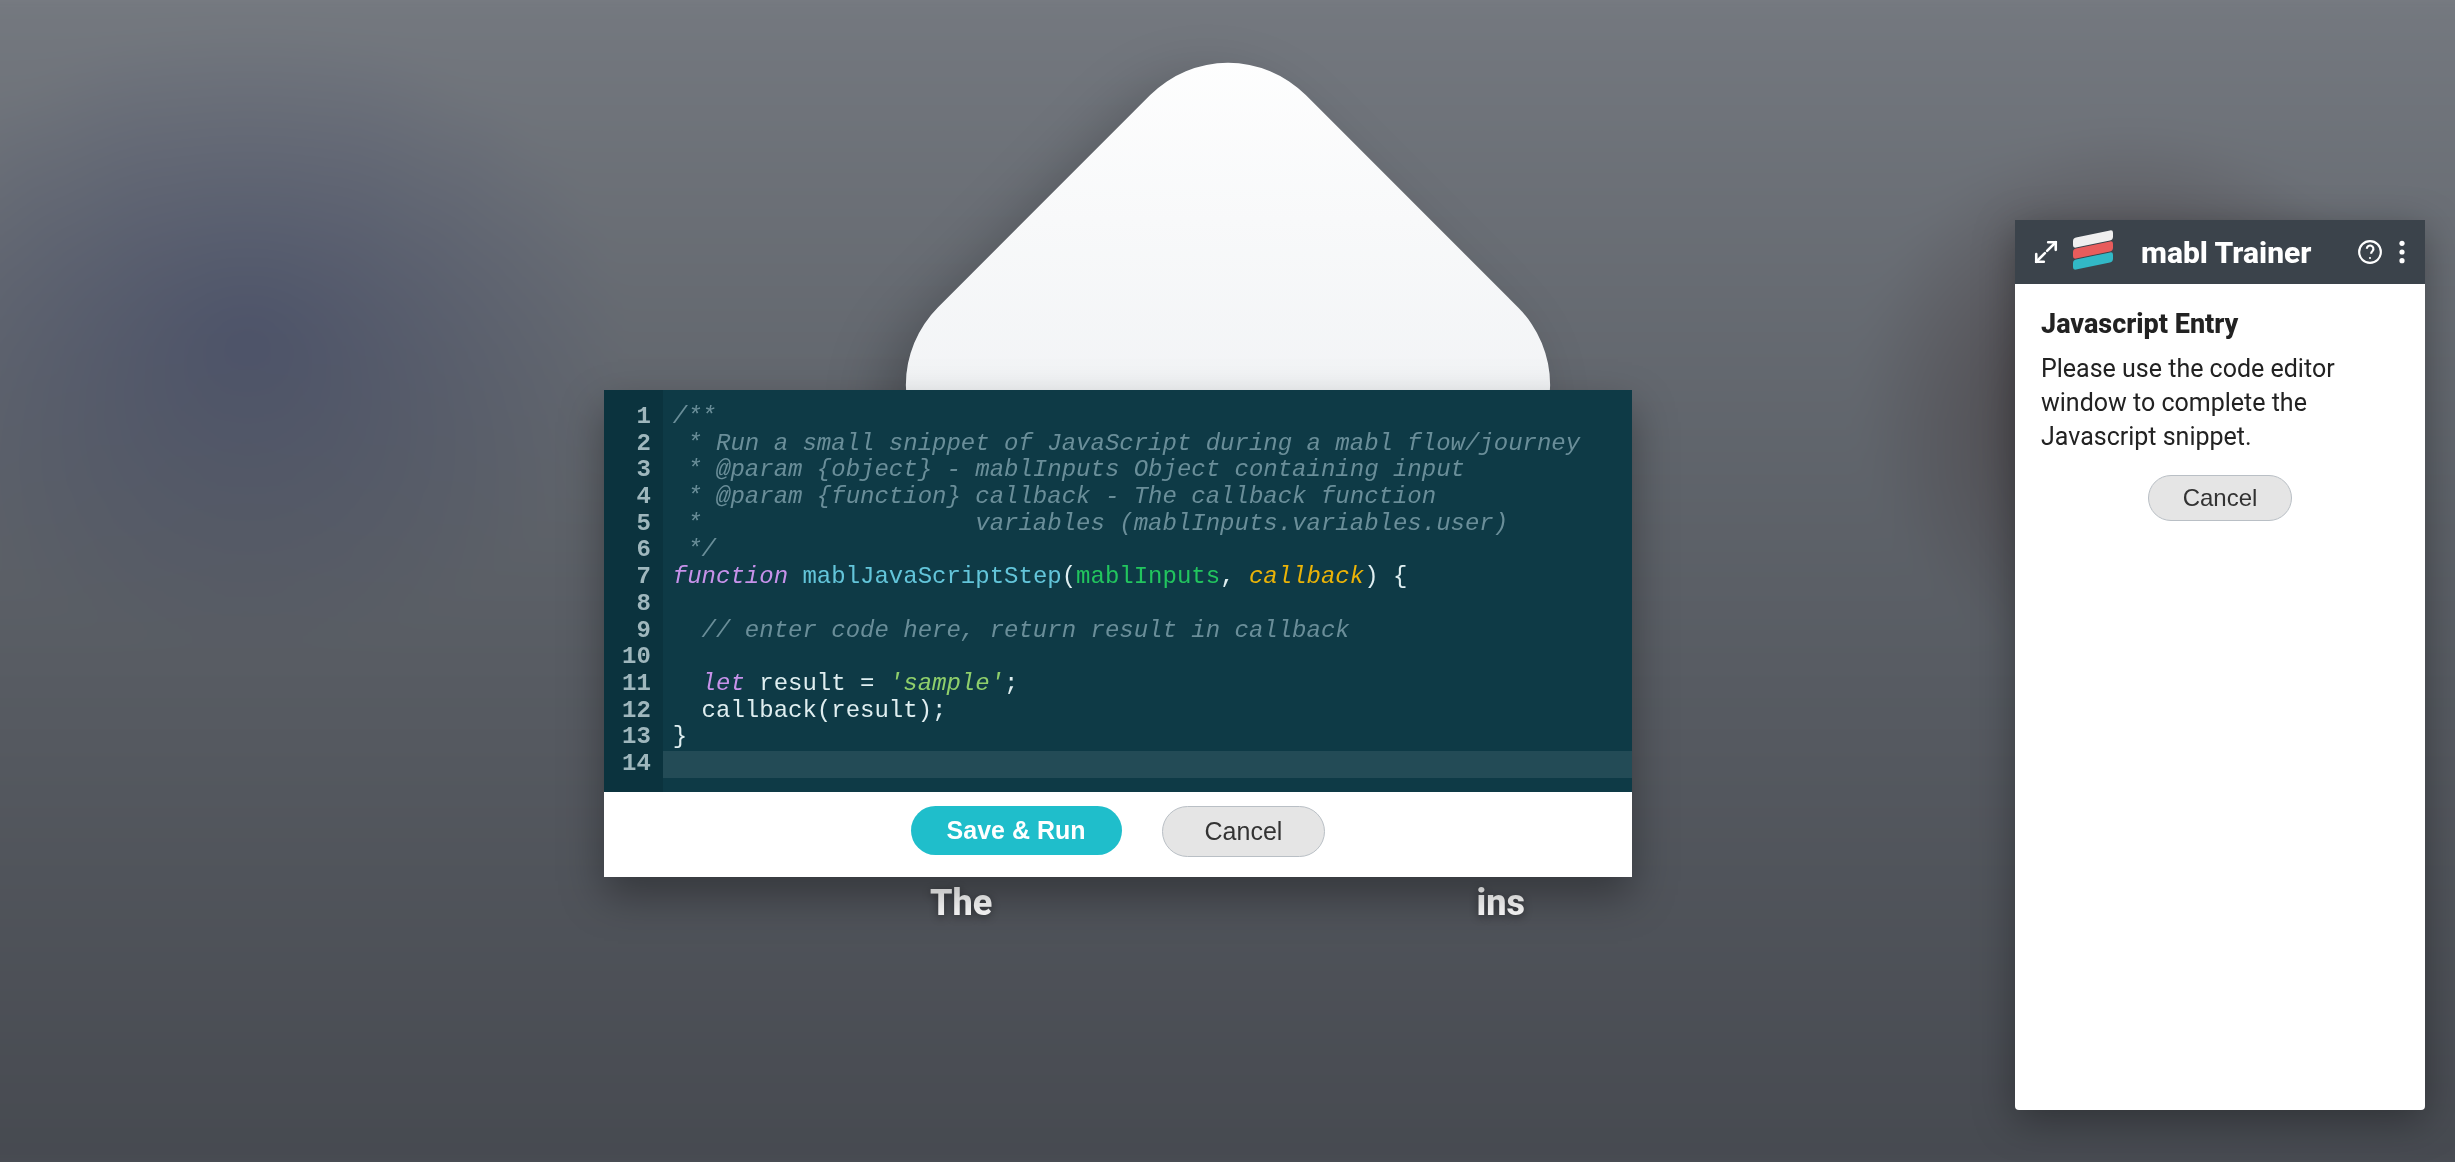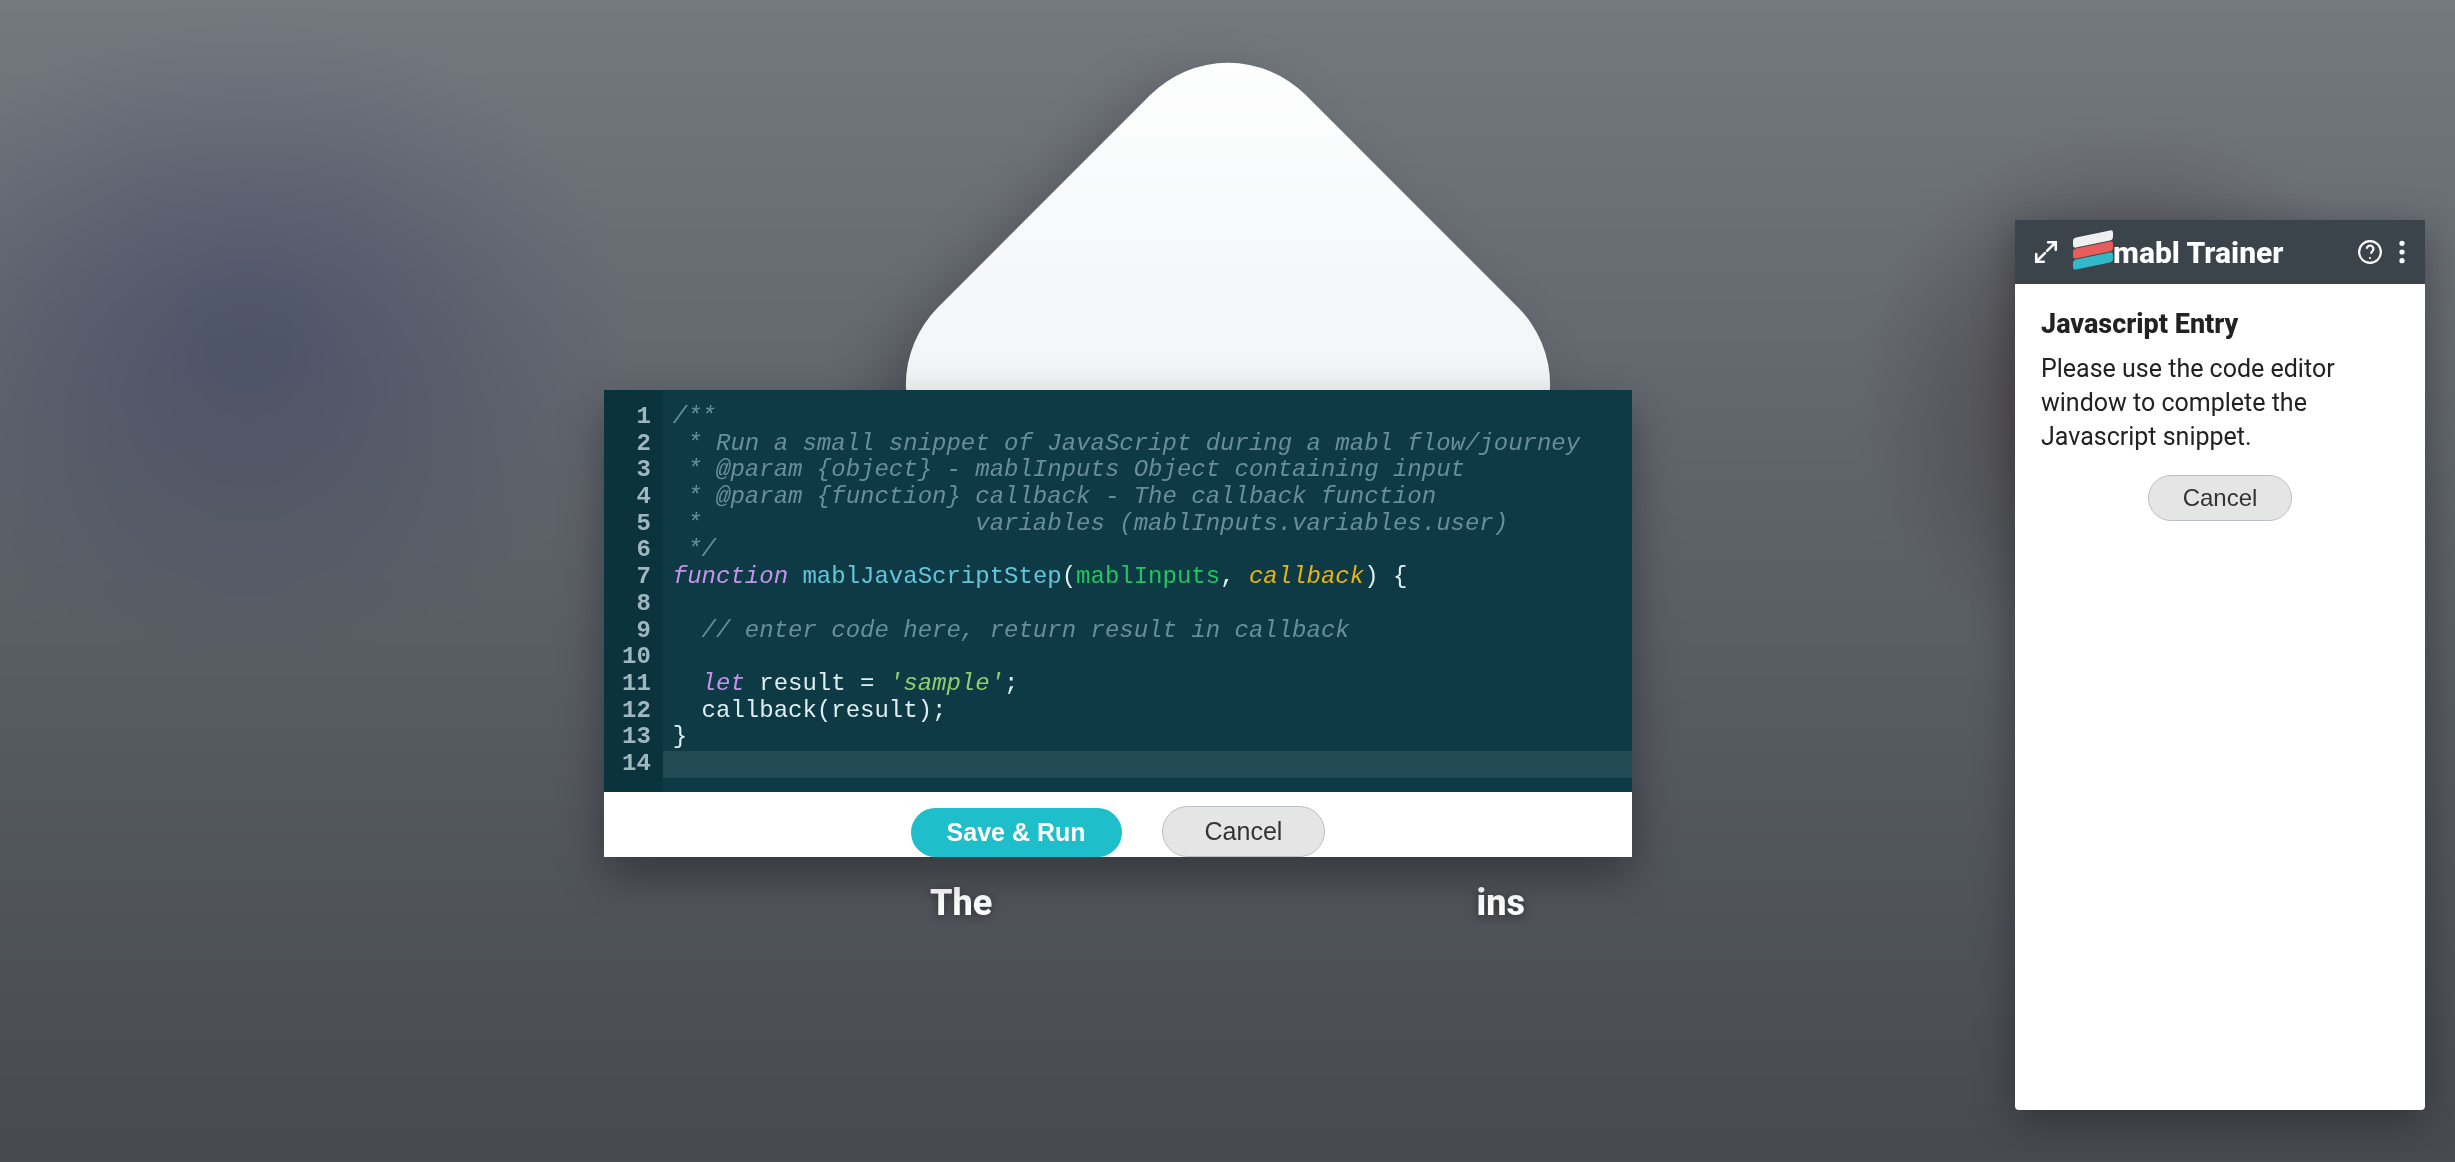--- a/index.html
+++ b/index.html
@@ -98,23 +98,23 @@
   .tok-func    { color:#63c5da; }
   .tok-param   { color:#22c55e; }
   .tok-param2  { color:#eab308; font-style: italic; }
   .tok-string  { color:#8fcf6b; font-style: italic; }
   .tok-plain   { color:#dfeef0; }
 
   .editor-footer {
     background:#fff;
     display:flex;
     justify-content:center;
-    align-items:flex-end;
+    align-items:flex-start;
     gap:40px;
-    padding:14px 0 0;
+    padding:14px 0 20px;
   }
   .btn {
     font-size: 25px;
     font-weight: 700;
     padding: 10px 36px;
     border-radius: 999px;
     cursor: pointer;
     border: none;
   }
   .btn-primary { background:#1fbecb; color:#fff; }
@@ -135,21 +135,21 @@
   }
   .trainer-header{
     background:#3b434b;
     color:#fff;
     display:flex;
     align-items:center;
     padding: 14px 18px;
     gap: 14px;
   }
   .trainer-header .title{
-    font-size:30px; font-weight:800; flex:1; display:flex; align-items:center; gap:0;
+    font-size:30px; font-weight:800; flex:1; display:flex; align-items:center; gap:28px;
   }
   .icon {
     display:inline-flex; align-items:center; justify-content:center;
     color:#fff;
   }
   .icon svg { display:block; }
   .trainer-body{
     padding: 24px 26px;
     color:#222;
   }

